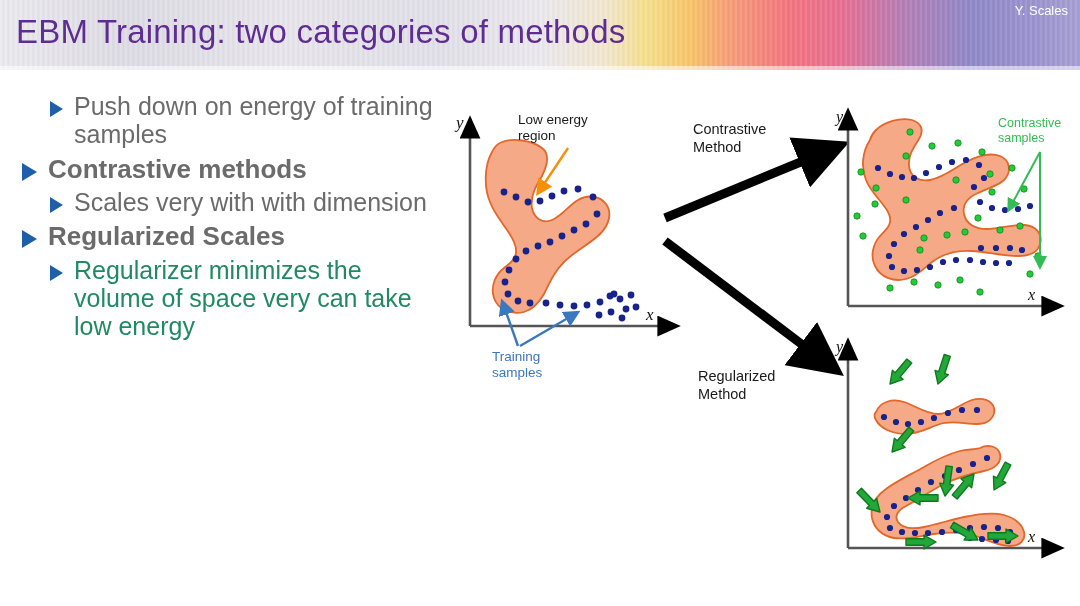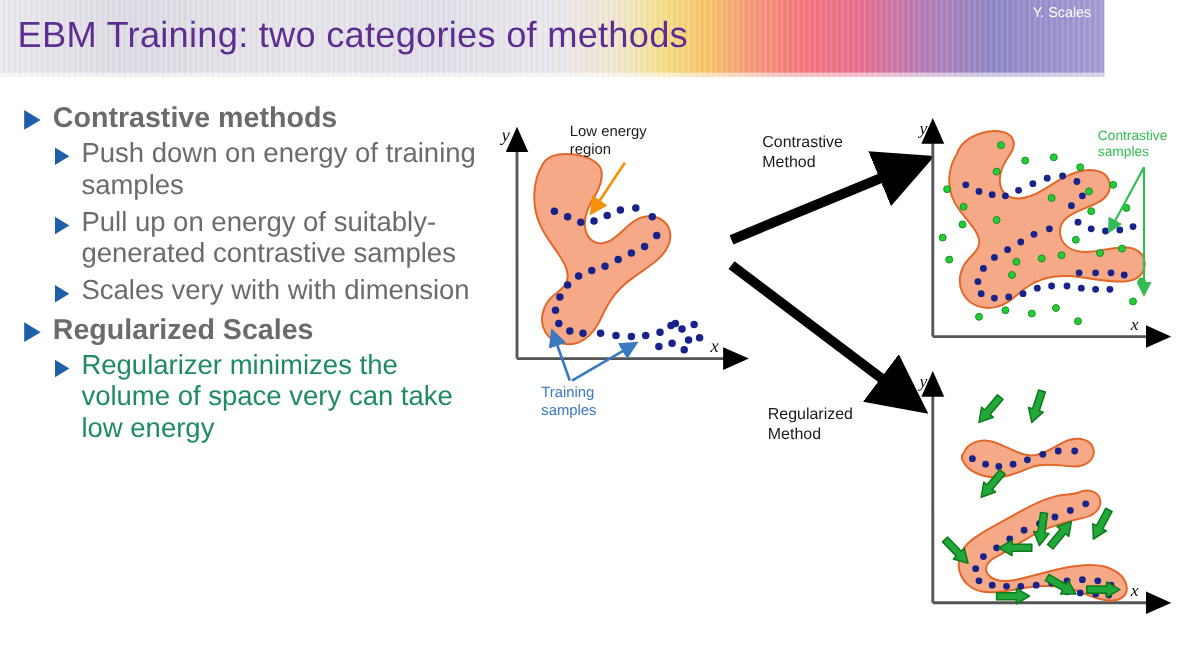--- a/index.html
+++ b/index.html
@@ -16,21 +16,21 @@
     width: 1080px;
     height: 606px;
     background: #ffffff;
     overflow: hidden;
   }
 
   
   #header {
     position: absolute;
     left: 0; top: 0;
-    width: 1004px;
+    width: 1080px;
     height: 70px;
     overflow: hidden;
     background: linear-gradient(to right,
         #ebeaee 0%,
         #dedce4 12%,
         #e8e6ec 26%,
         #e2e0e8 40%,
         #ebe9ee 50%,
         #f2e7d0 56%,
         #f6e08a 60%,
@@ -144,34 +144,30 @@
 
   <div id="header">
     <div id="header-streaks"></div>
     <div id="header-bottom-edge"></div>
     <div id="slide-title">EBM Training: two categories of methods</div>
     <div id="author">Y. Scales</div>
   </div>
 
   <div id="bullets">
 
+    <div class="bullet-row lvl2">
+      <span class="tri"></span>
+      <span class="btext lvl2">Push down on energy of training samples</span>
+    </div>
+
     <div class="bullet-row lvl1">
       <span class="tri"></span>
       <span class="btext lvl1">Contrastive methods</span>
     </div>
 
-    <div class="bullet-row lvl2">
-      <span class="tri"></span>
-      <span class="btext lvl2">Push down on energy of training samples</span>
-    </div>
-
-    <div class="bullet-row lvl2">
-      <span class="tri"></span>
-      <span class="btext lvl2">Pull up on energy of suitably-generated contrastive samples</span>
-    </div>
 
     <div class="bullet-row lvl2">
       <span class="tri"></span>
       <span class="btext lvl2">Scales very with with dimension</span>
     </div>
 
     <div class="bullet-row lvl1">
       <span class="tri"></span>
       <span class="btext lvl1">Regularized Scales</span>
     </div>

